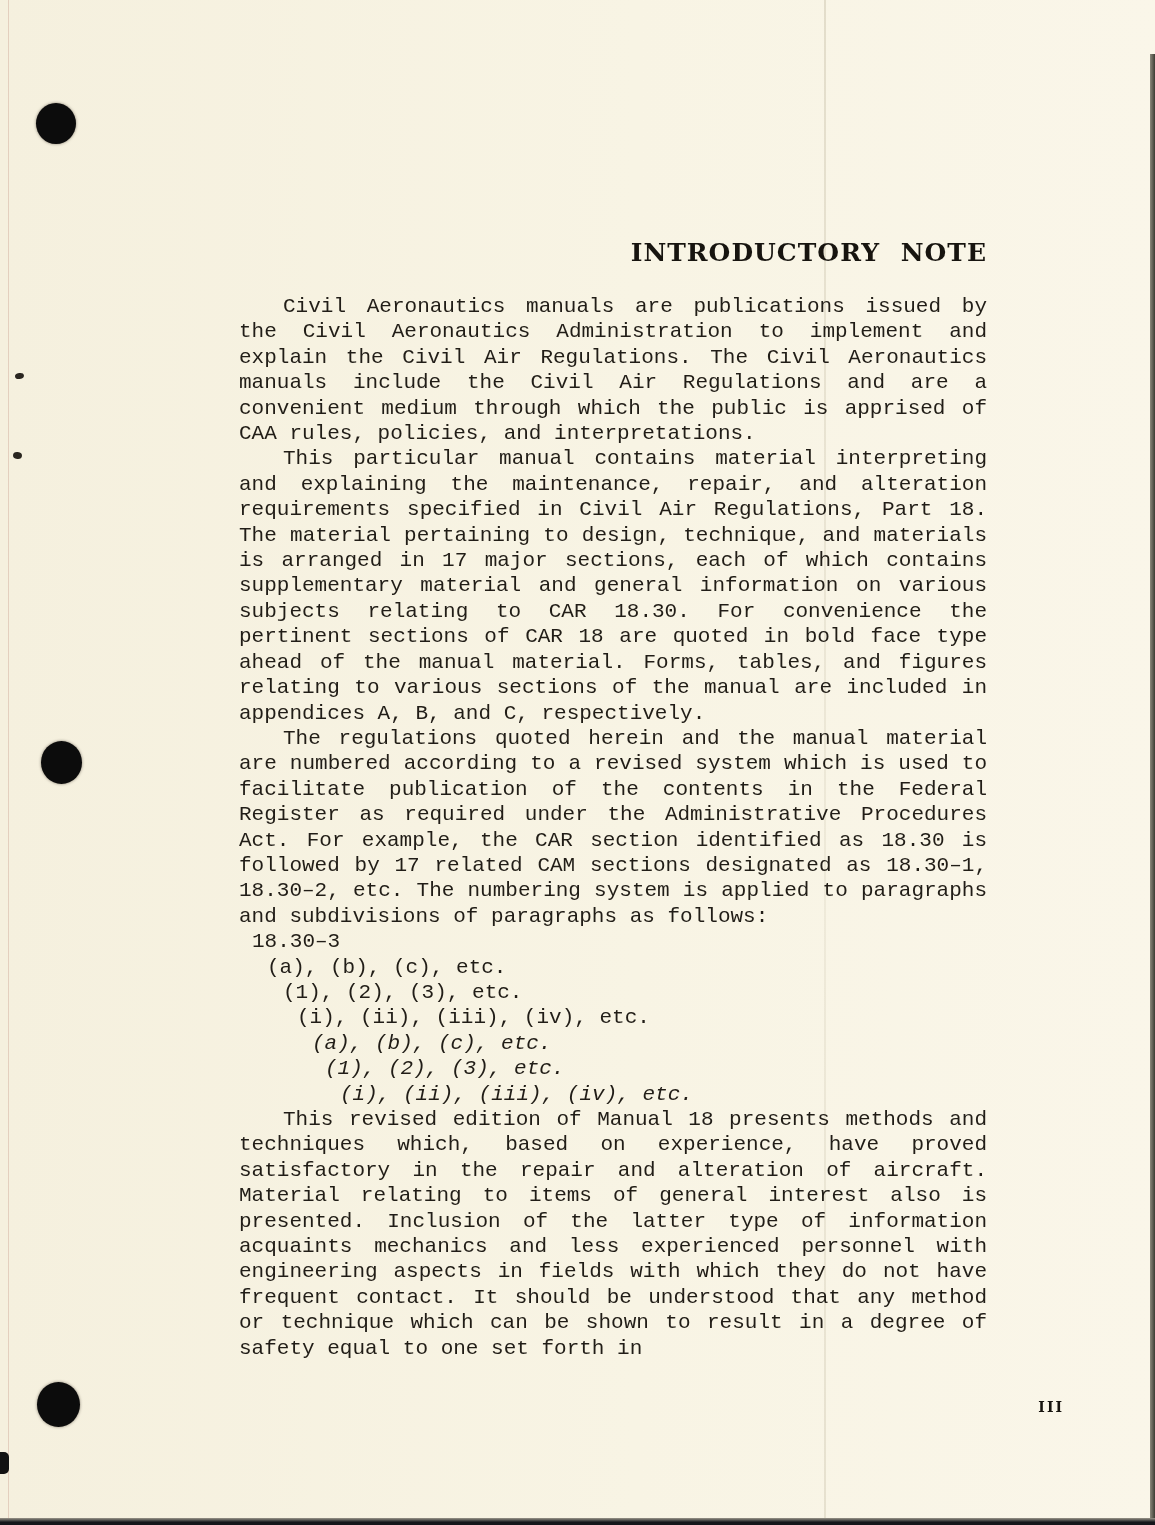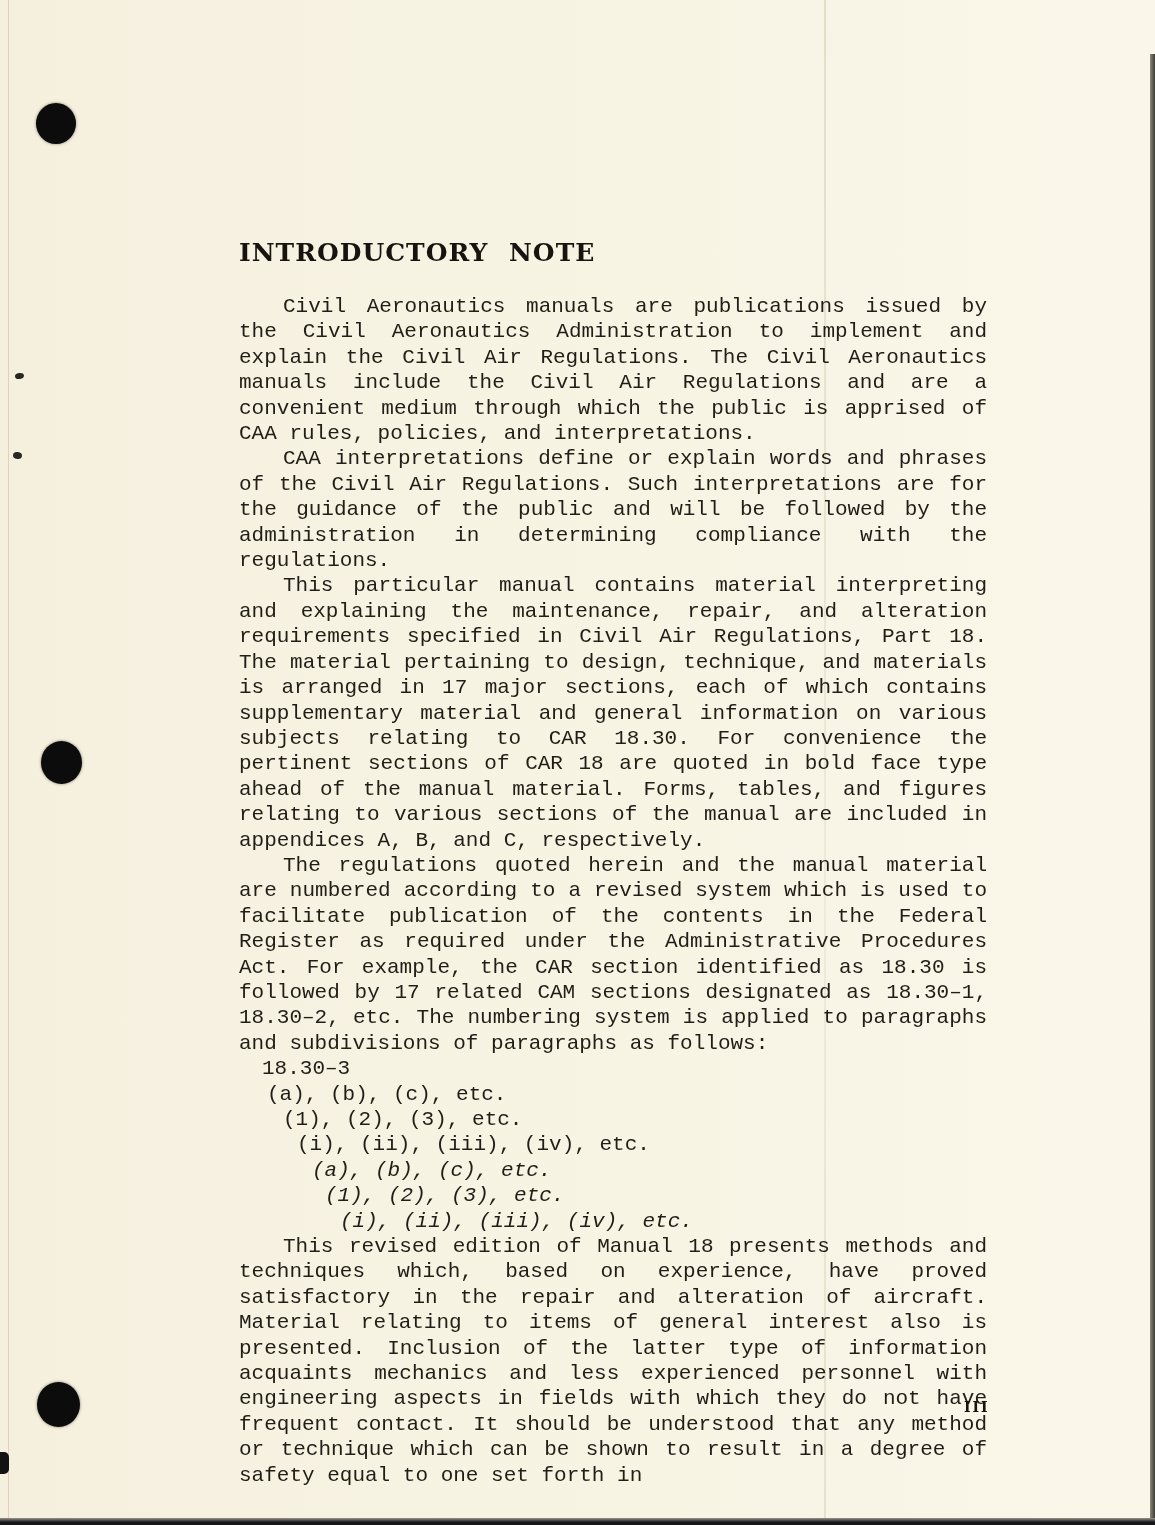--- a/index.html
+++ b/index.html
@@ -63,21 +63,21 @@
   }
   .speck1 { left: 15px; top: 373px; width: 9px; height: 6px; transform: rotate(-8deg); }
   .speck2 { left: 13px; top: 452px; width: 9px; height: 7px; transform: rotate(6deg); }
 
   
   .title {
     position: absolute;
     left: 239px; top: 238px;
     width: 748px;
     margin: 0;
-    text-align: left;
+    text-align: right;
     font-size: 25px;
     font-weight: bold;
     letter-spacing: 1px;
     word-spacing: 11px;
     color: #17140f;
   }
   .text-col {
     position: absolute;
     left: 239px; top: 294px;
     width: 748px;
@@ -86,33 +86,33 @@
     text-align: justify;
     color: #211d17;
     font-family: Liberation Mono, monospace;
   }
   .text-col p {
     margin: 0;
     text-indent: 44px;
   }
   .hier { text-align: left; }
   .hier div { white-space: nowrap; }
-  .lvl0 { margin-left: 23px; }
+  .lvl0 { margin-left: 13px; }
   .lvl1 { margin-left: 28px; }
   .lvl2 { margin-left: 44px; }
   .lvl3 { margin-left: 58px; }
   .lvl4 { margin-left: 73px; }
   .lvl5 { margin-left: 86px; }
   .lvl6 { margin-left: 101px; }
   .it { font-style: italic; }
   .pageno {
     position: absolute;
     left: 964px; top: 1399px;
     width: 100px;
-    text-align: left;
+    text-align: right;
     font-size: 14px;
     font-weight: bold;
     letter-spacing: 2px;
     color: #17140f;
   }
 </style>
 </head>
 <body>
 
 <div class="page">
@@ -127,21 +127,20 @@
   <div class="hole hole2"></div>
   <div class="hole hole3"></div>
 
   <div class="speck speck1"></div>
   <div class="speck speck2"></div>
 
   <h1 class="title">INTRODUCTORY NOTE</h1>
 
   <div class="text-col">
     <p>Civil Aeronautics manuals are publications issued by the Civil Aeronautics Administration to implement and explain the Civil Air Regulations. The Civil Aeronautics manuals include the Civil Air Regulations and are a convenient medium through which the public is apprised of CAA rules, policies, and interpretations.</p>
-    <p>CAA interpretations define or explain words and phrases of the Civil Air Regulations.  Such interpretations are for the guidance of the public and will be followed by the administration in determining compliance with the regulations.</p>
     <p>This particular manual contains material interpreting and explaining the maintenance, repair, and alteration requirements specified in Civil Air Regulations, Part 18.  The material pertaining to design, technique, and materials is arranged in 17 major sections, each of which contains supplementary material and general information on various subjects relating to CAR 18.30.  For convenience the pertinent sections of CAR 18 are quoted in bold face type ahead of the manual material.  Forms, tables, and figures relating to various sections of the manual are included in appendices A, B, and C, respectively.</p>
     <p>The regulations quoted herein and the manual material are numbered according to a revised system which is used to facilitate publication of the contents in the Federal Register as required under the Administrative Procedures Act.  For example, the CAR section identified as 18.30 is followed by 17 related CAM sections designated as 18.30–1, 18.30–2, etc.  The numbering system is applied to paragraphs and subdivisions of paragraphs as follows:</p>
 
     <div class="hier">
       <div class="lvl0">18.30–3</div>
       <div class="lvl1">(a), (b), (c), etc.</div>
       <div class="lvl2">(1), (2), (3), etc.</div>
       <div class="lvl3">(i), (ii), (iii), (iv), etc.</div>
       <div class="lvl4 it">(a), (b), (c), etc.</div>
       <div class="lvl5 it">(1), (2), (3), etc.</div>

